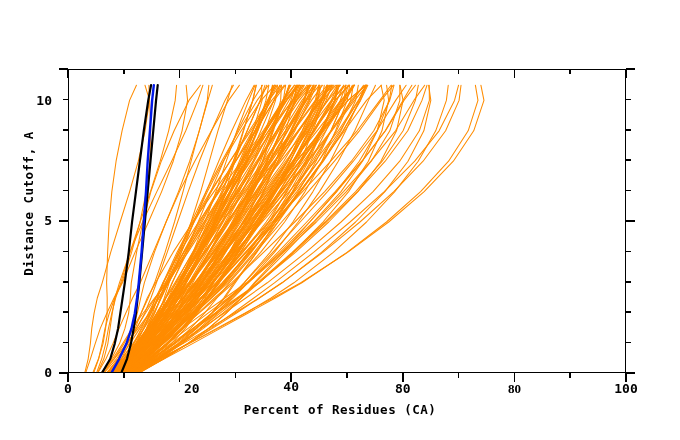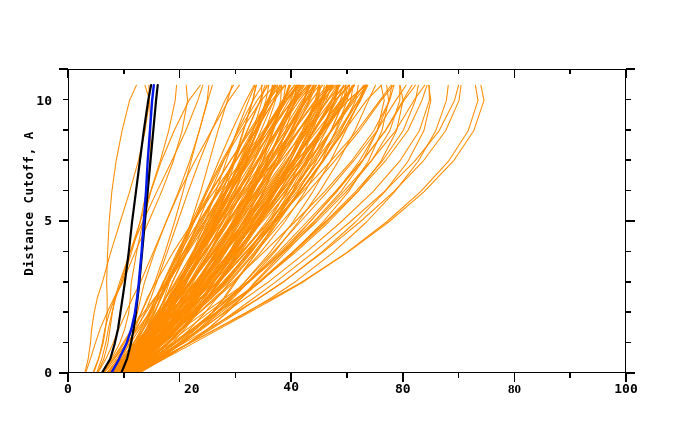--- a/index.html
+++ b/index.html
@@ -293,15 +293,16 @@
       <div class="xtick-label" style="left: 159.6px; top: 381px; text-align: right;">20</div>
       <div class="xtick-label" style="left: 271.2px; top: 379px;">40</div>
       <div class="xtick-label" style="left: 382.8px; top: 381px;">80</div>
       <div class="xtick-label" style="left: 494.4px; top: 381px; font-family: Liberation Serif, serif;">80</div>
       <div class="xtick-label" style="left: 606px; top: 381px;">100</div>
       <div class="ytick-label" style="left: 22px; top: 365px;">0</div>
       <div class="ytick-label" style="left: 22px; top: 213px;">5</div>
       <div class="ytick-label" style="left: 22px; top: 61px; margin-top: 32px;">10</div>
     </div>
 
+  <div class="xaxis-title">Percent of Residues (CA)</div>
   <div class="yaxis-title">Distance Cutoff, A</div>
 
 </div>
 
 </body></html>

